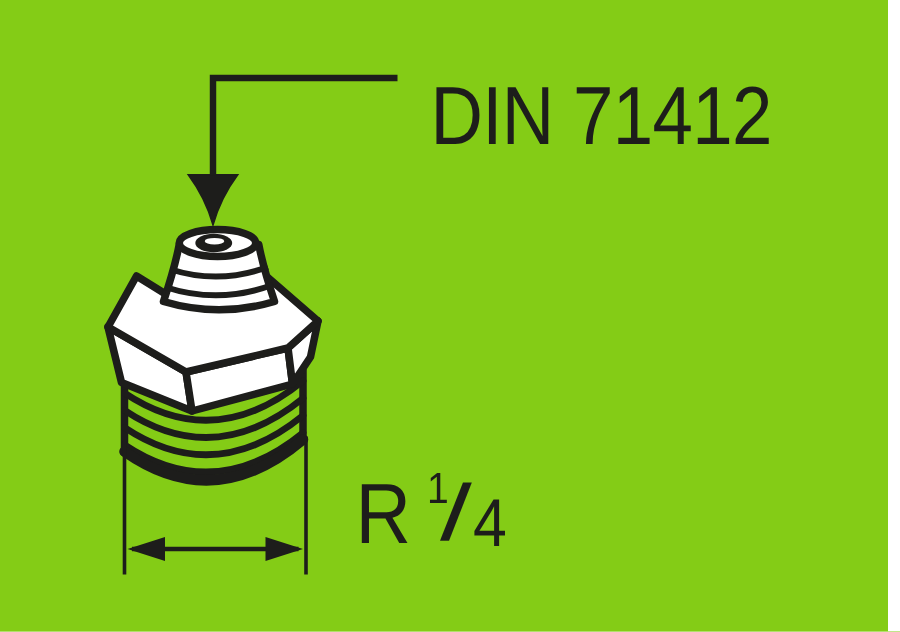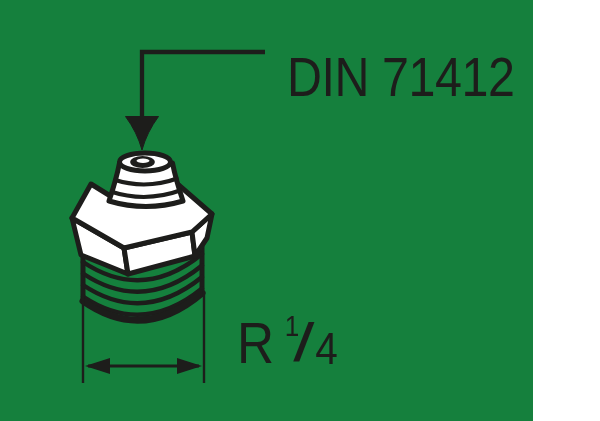--- a/index.html
+++ b/index.html
@@ -1,20 +1,20 @@
 <!DOCTYPE html>
 <html><head>
 <meta charset="utf-8">
 <style>
   html, body { margin: 0; padding: 0; }
   .canvas {
     position: relative;
-    width: 533px;
+    width: 592px;
     height: 421px;
-    background: #15803d;
+    background: #84cc16;
     overflow: hidden;
     font-family: "Liberation Sans", sans-serif;
     color: #1d1d1b;
   }
   .drawing-svg {
     position: absolute;
     left: 0; top: 0;
     width: 600px; height: 421px;
   }
   .din-label {

